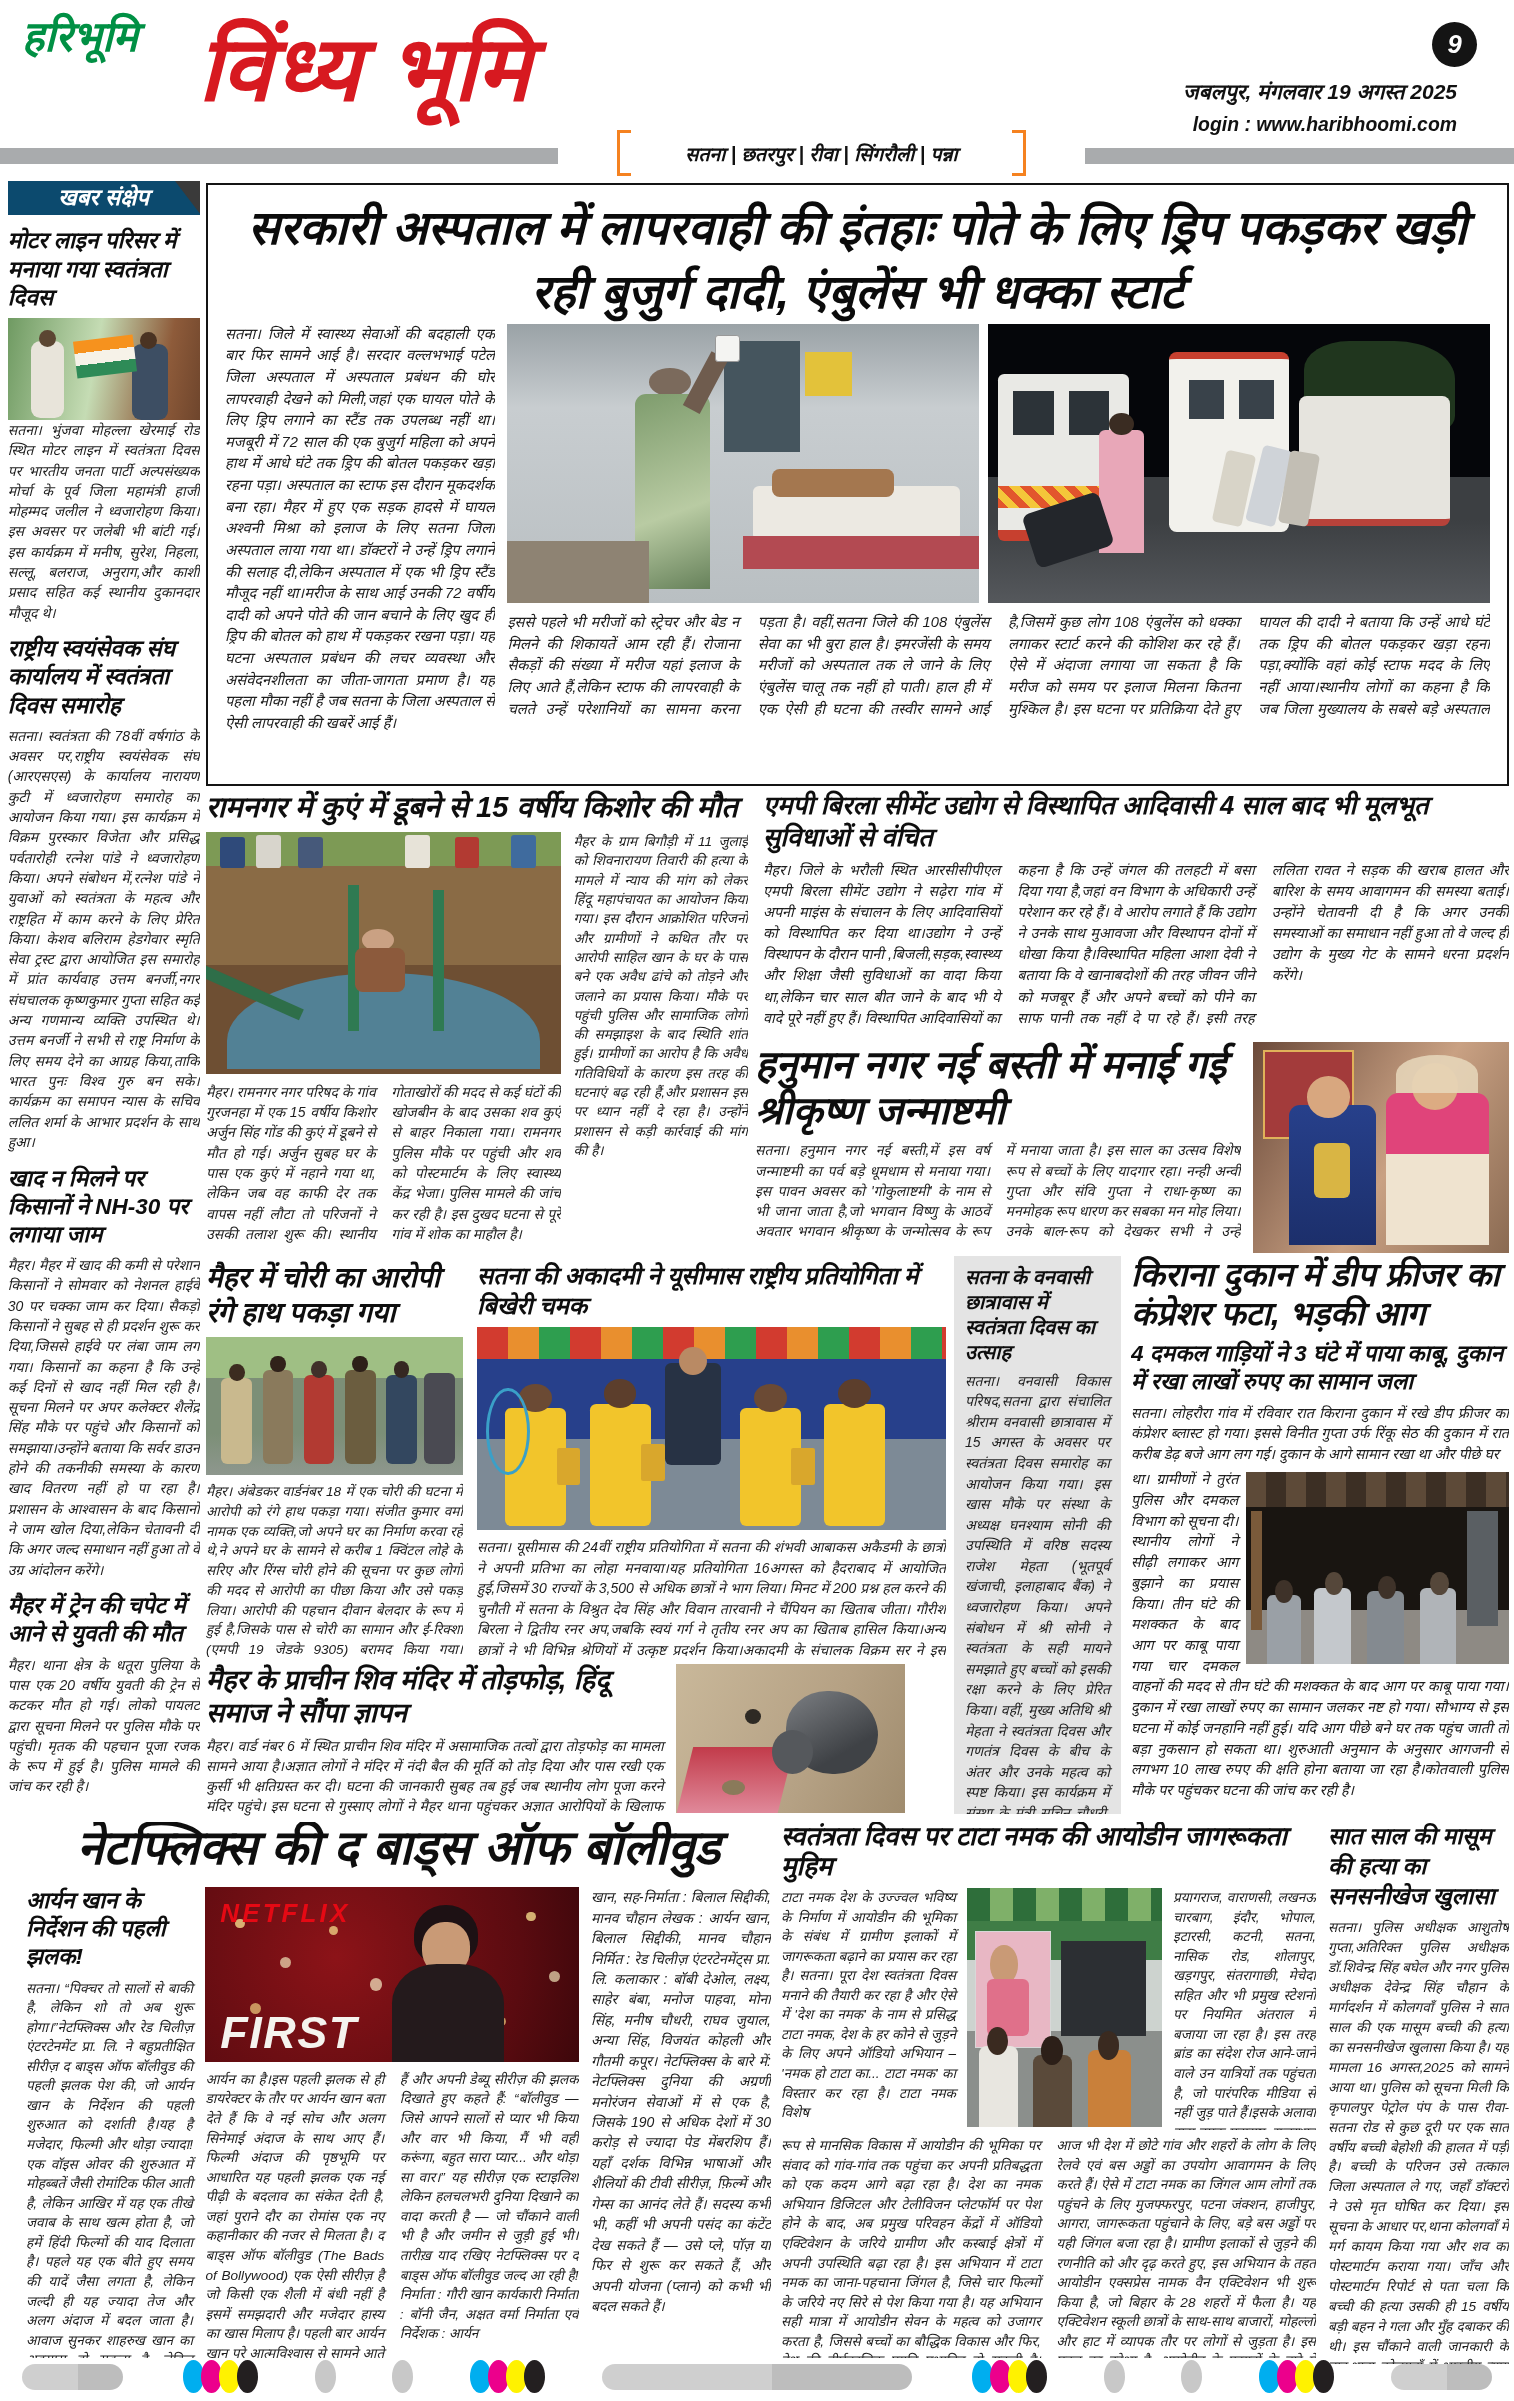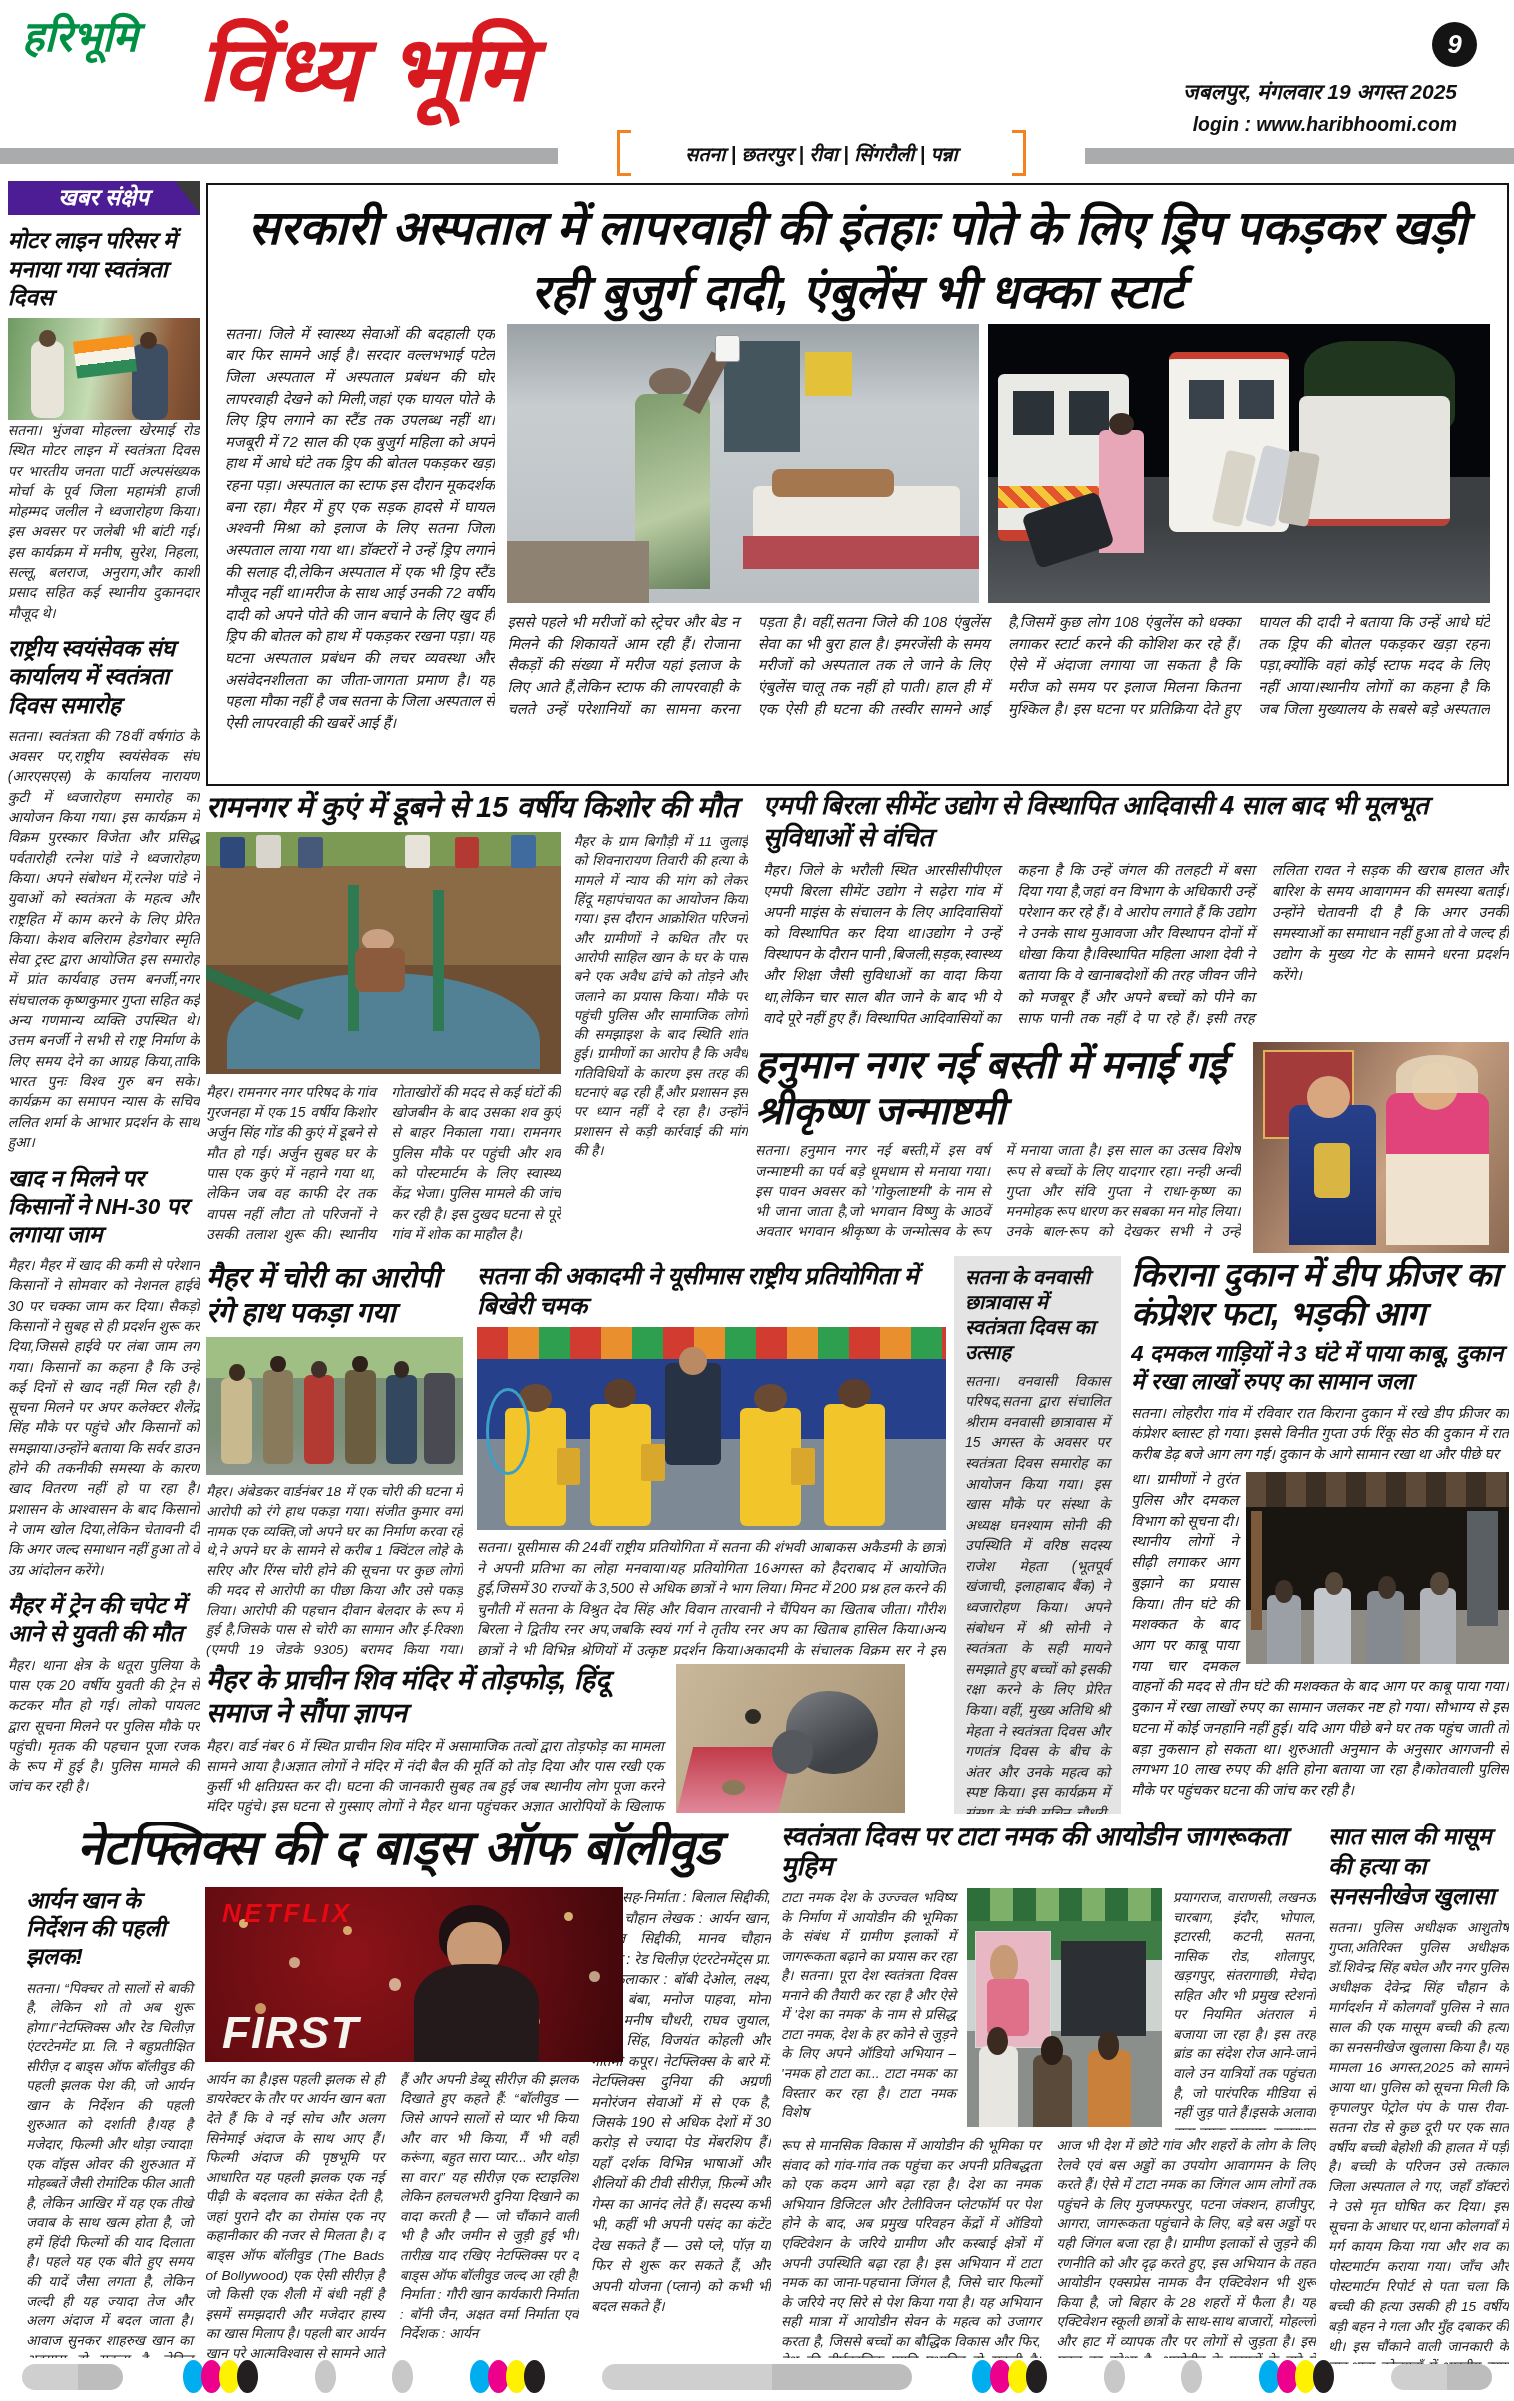--- a/index.html
+++ b/index.html
@@ -17,21 +17,21 @@
           display:flex;align-items:center;justify-content:center;}
   .dateline{font-size:21px;font-weight:bold;text-align:right;color:#111;}
   .loginline{font-size:19.4px;font-weight:bold;text-align:right;color:#111;}
   .graybar{background:#a9abad;}
   .regionstrip{background:#fff;display:flex;align-items:center;justify-content:center;
                font-size:19.4px;font-weight:bold;color:#111;}
   .bracket{width:11px;height:100%;flex:0 0 11px;}
   .bracket.l{border-left:3.9px solid #f58220;border-top:3.9px solid #f58220;border-bottom:3.9px solid #f58220;margin-right:54px;}
   .bracket.r{border-right:3.9px solid #f58220;border-top:3.9px solid #f58220;border-bottom:3.9px solid #f58220;margin-left:54px;}
   
-  .brief-head{position:relative;background:#4c1d95;color:#fff;font-size:22.5px;font-weight:bold;
+  .brief-head{position:relative;background:#0c4a6e;color:#fff;font-size:22.5px;font-weight:bold;
               text-align:center;line-height:34px;height:34px;}
   .brief-fold{position:absolute;right:-1.5px;top:0;width:0;height:0;border-top:34px solid #3a3a3a;border-left:26px solid transparent;}
   .brief h3{margin:12.4px 0 6.2px 0;font-size:22.5px;line-height:1.25;color:#0e0e0e;}
   .brief p{margin:0 0 7.7px 0;font-size:14px;line-height:1.45;}
   
   .leadbox{border:2.3px solid #141414;padding:11px 17px;box-sizing:border-box;}
   .lead-hl{font-size:47px;font-weight:800;line-height:1.36;text-align:center;color:#0b0b0b;}
   .lead-row{display:flex;gap:12.4px;}
   .lead-col1{flex:0 0 270px;font-size:14.7px;line-height:1.47;overflow:hidden;}
   .lead-right{flex:1;display:flex;flex-direction:column;}
@@ -277,21 +277,21 @@
   </div>
 
   <div class="abs" style="left:26px;top:1822px;width:745px;height:536px;overflow:hidden;">
     <div class="hl" style="font-size:48px;text-align:center;line-height:1.1;">नेटफ्लिक्स की द बाड्स ऑफ बॉलीवुड</div>
     <div style="display:flex;gap:12.4px;margin-top:12.4px;">
       <div style="flex:0 0 167px;">
         <div class="hl" style="font-size:22.5px;margin-bottom:7.7px;">आर्यन खान के निर्देशन की पहली झलक!</div>
         <div class="body-txt" style="font-size:13.6px;line-height:1.44;">सतना। “पिक्चर तो सालों से बाकी है, लेकिन शो तो अब शुरू होगा।”नेटफ्लिक्स और रेड चिलीज़ एंटरटेनमेंट प्रा. लि. ने बहुप्रतीक्षित सीरीज़ द बाड्स ऑफ बॉलीवुड की पहली झलक पेश की, जो आर्यन खान के निर्देशन की पहली शुरुआत को दर्शाती है।यह है मजेदार, फिल्मी और थोड़ा ज्यादा! एक वॉइस ओवर की शुरुआत में मोहब्बतें जैसी रोमांटिक फील आती है, लेकिन आखिर में यह एक तीखे जवाब के साथ खत्म होता है, जो हमें हिंदी फिल्मों की याद दिलाता है। पहले यह एक बीते हुए समय की यादें जैसा लगता है, लेकिन जल्दी ही यह ज्यादा तेज और अलग अंदाज में बदल जाता है। आवाज सुनकर शाहरुख खान का अहसास हो सकता है, लेकिन अंदाज पूरी तरह</div>
       </div>
       <div style="flex:1;display:flex;flex-direction:column;">
-        <div class="photo" style="width:100%;height:175px;padding-left:44px;">
+        <div class="photo" style="width:100%;height:175px;">
           <div class="ph" style="inset:0;background:radial-gradient(circle at 35% 40%,#8c1318,#5a0b10 70%,#3d070b);"></div>
           <div class="ph" style="left:8%;top:18%;width:9.3px;height:9.3px;border-radius:50%;background:#f4d98a;opacity:.8;"></div>
           <div class="ph" style="left:20%;top:40%;width:11px;height:11px;border-radius:50%;background:#f0e2b8;opacity:.7;"></div>
           <div class="ph" style="left:33%;top:22%;width:9.3px;height:9.3px;border-radius:50%;background:#f4d98a;opacity:.75;"></div>
           <div class="ph" style="left:44%;top:52%;width:12.4px;height:12.4px;border-radius:50%;background:#f7ecc6;opacity:.7;"></div>
           <div class="ph" style="left:12%;top:66%;width:11px;height:11px;border-radius:50%;background:#efcf7e;opacity:.7;"></div>
           <div class="ph" style="left:86%;top:14%;width:9.3px;height:9.3px;border-radius:50%;background:#f4d98a;opacity:.8;"></div>
           <div class="ph" style="left:92%;top:48%;width:11px;height:11px;border-radius:50%;background:#f0e2b8;opacity:.7;"></div>
           <div class="ph" style="left:78%;top:74%;width:9.3px;height:9.3px;border-radius:50%;background:#efcf7e;opacity:.7;"></div>
           <div class="ph" style="left:56%;top:10%;width:17%;height:34%;border-radius:50% 50% 40% 40%;background:#1d1114;"></div>

